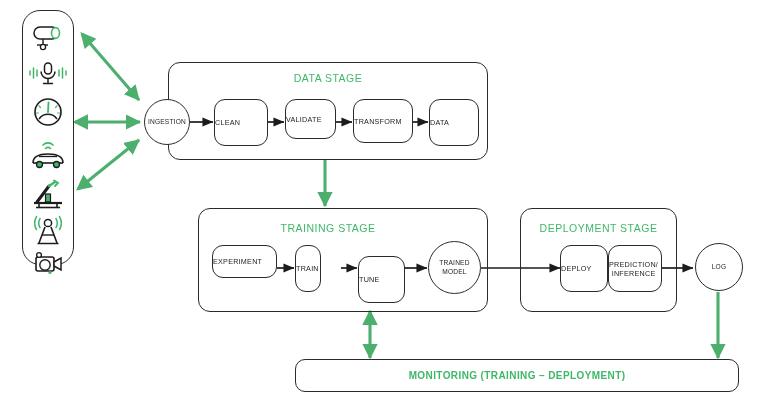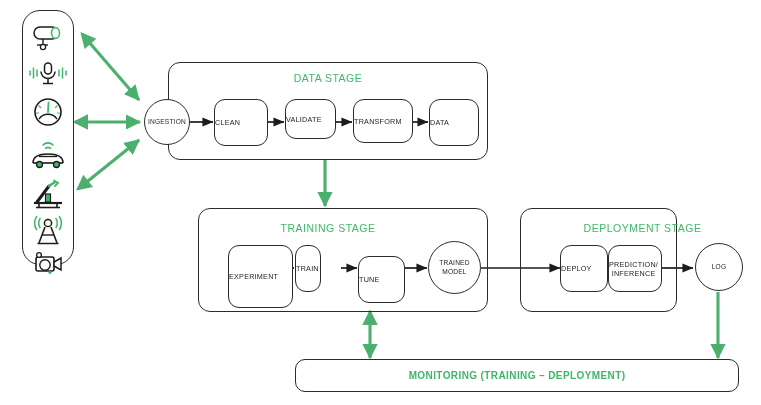--- a/index.html
+++ b/index.html
@@ -260,35 +260,35 @@
   <div class="node-box" style="left:353px; top:99px; width:60px; height:44px;">
     <span>TRANSFORM</span>
   </div>
   <div class="node-box" style="left:429px; top:99px; width:50px; height:47px;">
     <span>DATA</span>
   </div>
 
   <div class="stage-frame" style="left:198px; top:208px; width:290px; height:104px;"></div>
   <div class="stage-title" style="left:198px; top:222px; width:260px;">TRAINING STAGE</div>
 
-  <div class="node-box" style="left:228px; top:245px; width:65px; height:63px;">
+  <div class="node-box" style="left:212px; top:245px; width:65px; height:33px;">
     <span>EXPERIMENT</span>
   </div>
   <div class="node-box" style="left:295px; top:245px; width:26px; height:47px;">
     <span>TRAIN</span>
   </div>
   <div class="node-box" style="left:358px; top:245px; width:47px; height:47px;margin-top:11px;">
     <span>TUNE</span>
   </div>
   <div class="node-circle" style="left:428px; top:241px; width:53px; height:53px;">
     <span><span>TRAINED</span><br><span>MODEL</span></span>
   </div>
 
   <div class="stage-frame" style="left:520px; top:208px; width:157px; height:104px;"></div>
-  <div class="stage-title" style="left:520px; top:222px; width:157px;padding-left:44px;">DEPLOYMENT STAGE</div>
+  <div class="stage-title" style="left:520px; top:222px; width:157px;">DEPLOYMENT STAGE</div>
 
   <div class="node-box" style="left:560px; top:245px; width:48px; height:47px;">
     <span>DEPLOY</span>
   </div>
   <div class="node-box" style="left:608px; top:245px; width:54px; height:47px;">
     <span><span>PREDICTION/</span><br><span>INFERENCE</span></span>
   </div>
   <div class="node-circle" style="left:695px; top:243px; width:48px; height:48px;">
     <span>LOG</span>
   </div>

